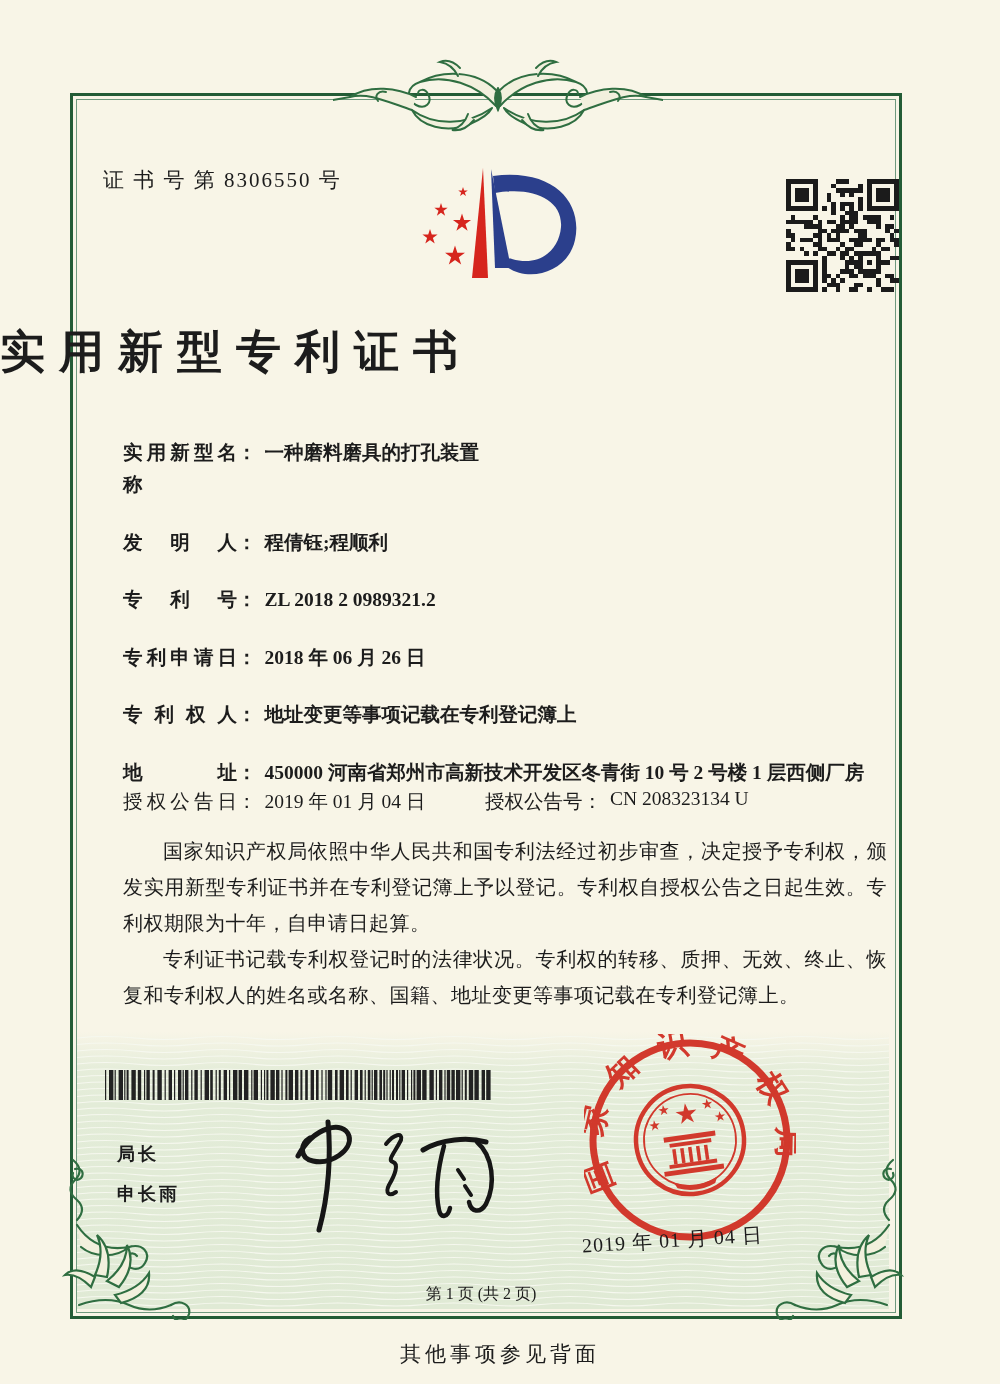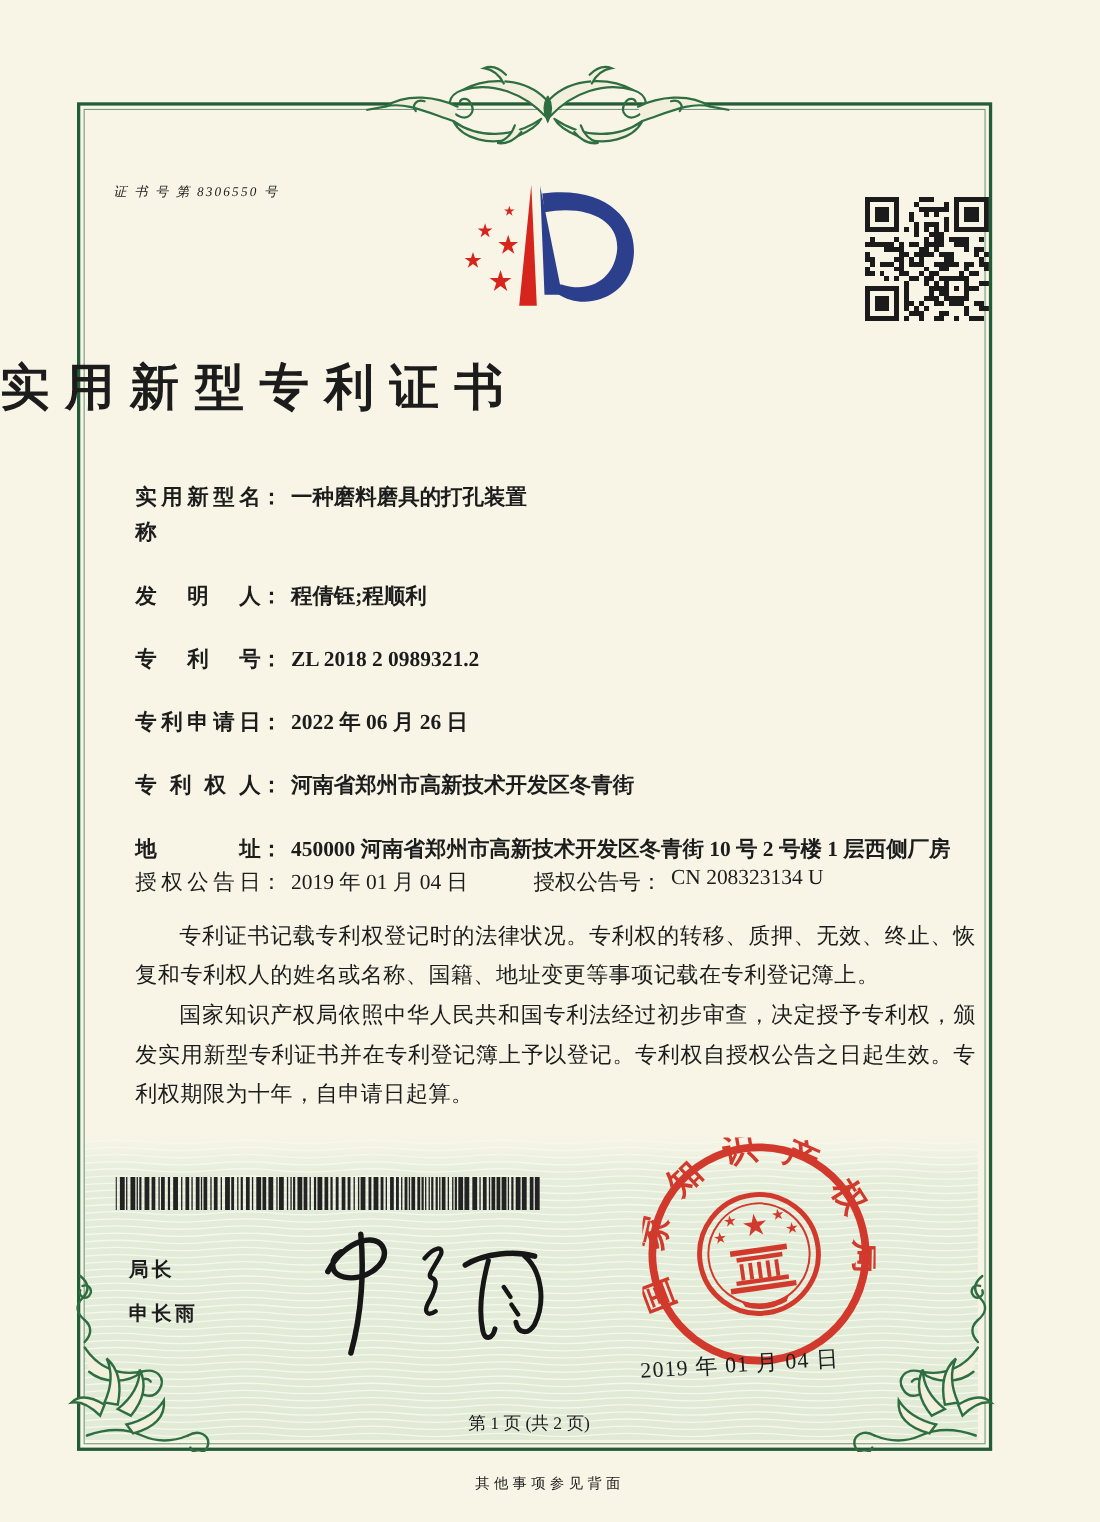--- a/index.html
+++ b/index.html
@@ -11,42 +11,42 @@
   .frame{position:absolute;left:70px;top:93px;width:826px;height:1220px;
          border:3px solid #235c36;z-index:4;pointer-events:none;}
   .frame-inner{position:absolute;left:3px;top:3px;right:3px;bottom:3px;
          border:1px solid #6f9a7e;}
 
   
   .wave-zone{position:absolute;left:77px;top:1032px;width:812px;height:277px;z-index:1;
     background:linear-gradient(180deg,rgba(227,236,216,0) 0,rgba(227,236,216,.85) 36px,#e3ecd8 72px,#e0ead5 100%);}
   .wave-zone svg{position:absolute;left:0;top:0;}
 
-  .cert-no{left:103px;top:166px;font-size:12px;letter-spacing:2px;z-index:5;font-style:italic;}
+  .cert-no{left:103px;top:166px;font-size:21px;letter-spacing:2px;z-index:5;}
   .title{left:0;right:0;top:322px;text-align:left;font-size:45px;font-weight:bold;
          letter-spacing:14px;z-index:5;}
 
   .fields{left:123px;top:437px;width:780px;z-index:5;font-size:19.5px;font-weight:bold;}
   .frow{display:flex;margin-bottom:25.5px;line-height:32px;}
   .flabel{display:inline-block;width:114px;text-align:justify;text-align-last:justify;flex:none;}
   .fcolon{flex:none;}
   .fvalue{margin-left:8px;max-width:640px;}
   .grant-row{left:123px;top:788px;width:780px;z-index:5;font-size:19.5px;display:flex;}
   .grant-col2{position:absolute;left:362px;top:0;display:flex;}
 
   .body-text{left:123px;top:833px;width:764px;z-index:5;font-size:20px;line-height:36px;
              text-align:justify;letter-spacing:.5px;}
   .body-text p{margin:0;text-indent:2em;}
 
   .signer{left:117px;z-index:5;font-family:"Liberation Sans","DejaVu Sans",sans-serif;
           font-weight:bold;font-size:18px;letter-spacing:3px;}
   .seal-date{left:582px;top:1226px;width:210px;z-index:6;font-size:20px;letter-spacing:1px;
              transform:rotate(-3.5deg);}
   .page-info{left:70px;top:1284px;width:822px;text-align:center;font-size:16px;z-index:5;}
-  .back-note{left:0;right:0;top:1340px;text-align:center;font-size:13px;letter-spacing:4px;z-index:5;}
+  .back-note{left:0;right:0;top:1340px;text-align:center;font-size:21px;letter-spacing:4px;z-index:5;}
   svg{display:block;}
 </style>
 </head>
 <body>
 
 <div class="paper">
 
   <div class="wave-zone">
     <svg id="waves" width="812" height="277" viewBox="0 0 812 277">
         <path d="M0,6 q29,-3 58,0 t58,0 t58,0 t58,0 t58,0 t58,0 t58,0 t58,0 t58,0 t58,0 t58,0 t58,0 t58,0 t58,0" fill="none" stroke="#f6f8ef" stroke-width="1.2"></path>
@@ -464,48 +464,48 @@
       <span class="fvalue">程倩钰;程顺利</span>
     </div>
     <div class="frow">
       <span class="flabel">专利号</span>
         <span class="fcolon">：</span>
       <span class="fvalue">ZL 2018 2 0989321.2</span>
     </div>
     <div class="frow">
       <span class="flabel">专利申请日</span>
         <span class="fcolon">：</span>
-      <span class="fvalue">2022 年 06 月 26 日</span>
+      <span class="fvalue">2018 年 06 月 26 日</span>
     </div>
     <div class="frow">
       <span class="flabel">专利权人</span>
         <span class="fcolon">：</span>
-      <span class="fvalue">河南省郑州市高新技术开发区冬青街</span>
+      <span class="fvalue">地址变更等事项记载在专利登记簿上</span>
     </div>
     <div class="frow">
       <span class="flabel">地址</span>
         <span class="fcolon">：</span>
       <span class="fvalue">450000 河南省郑州市高新技术开发区冬青街 10 号 2 号楼 1 层西侧厂房</span>
     </div>
   </div>
 
   <div class="abs grant-row">
     <span class="flabel">授权公告日</span>
       <span>：</span>
     <span class="fvalue">2019 年 01 月 04 日</span>
     <span class="grant-col2">
       <span>授权公告号</span>
         <span>：</span>
       <span style="margin-left:8px">CN 208323134 U</span>
     </span>
   </div>
 
   <div class="abs body-text">
+    <p>国家知识产权局依照中华人民共和国专利法经过初步审查，决定授予专利权，颁发实用新型专利证书并在专利登记簿上予以登记。专利权自授权公告之日起生效。专利权期限为十年，自申请日起算。</p>
     <p>专利证书记载专利权登记时的法律状况。专利权的转移、质押、无效、终止、恢复和专利权人的姓名或名称、国籍、地址变更等事项记载在专利登记簿上。</p>
-    <p>国家知识产权局依照中华人民共和国专利法经过初步审查，决定授予专利权，颁发实用新型专利证书并在专利登记簿上予以登记。专利权自授权公告之日起生效。专利权期限为十年，自申请日起算。</p>
   </div>
 
   <svg id="barcode" class="abs" style="left:105px;top:1070px;z-index:5" width="390" height="30" viewBox="0 0 390 30">
       <rect x="0" y="0" width="1.2" height="30" fill="#222"></rect>
       <rect x="4" y="0" width="4.4" height="30" fill="#222"></rect>
       <rect x="9.600000000000001" y="0" width="1.2" height="30" fill="#222"></rect>
       <rect x="13.600000000000001" y="0" width="4.4" height="30" fill="#222"></rect>
       <rect x="19.200000000000003" y="0" width="1.2" height="30" fill="#222"></rect>
       <rect x="21.6" y="0" width="2" height="30" fill="#222"></rect>
       <rect x="26.400000000000002" y="0" width="4.4" height="30" fill="#222"></rect>

